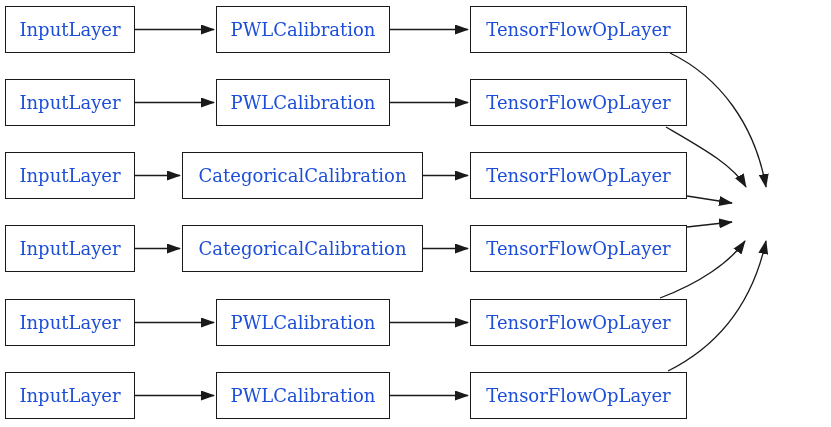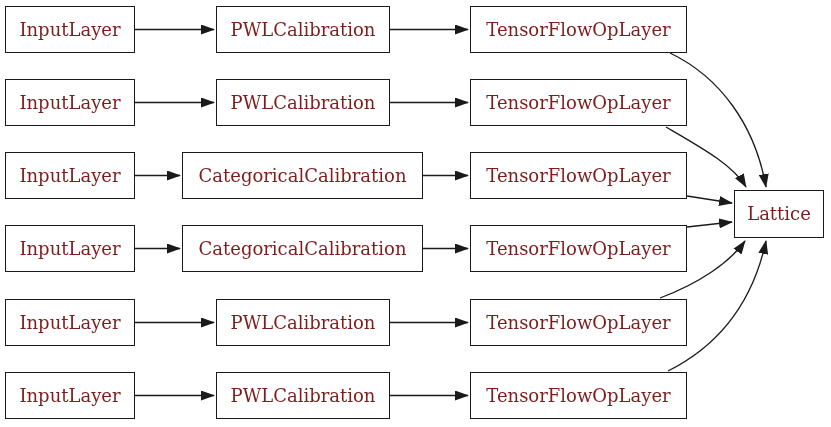--- a/index.html
+++ b/index.html
@@ -23,21 +23,21 @@
   }
   .node {
     position: absolute;
     box-sizing: border-box;
     background: #ffffff;
     border: 1px solid #1a1a1a;
     display: flex;
     align-items: center;
     justify-content: center;
     font-size: 18px;
-    color: #7f1d1d;
+    color: #1d4ed8;
     white-space: nowrap;
     line-height: 1;
   }
   .edge {
     fill: none;
     stroke: #1a1a1a;
     stroke-width: 1.3;
   }
   .arrowhead {
     fill: #1a1a1a;
@@ -92,15 +92,14 @@
   <div class="node" style="left:216px; top:299px; width:174px; height:47px;">PWLCalibration</div>
   <div class="node" style="left:216px; top:372px; width:174px; height:47px;">PWLCalibration</div>
 
   <div class="node" style="left:470px; top:6px;   width:217px; height:47px;">TensorFlowOpLayer</div>
   <div class="node" style="left:470px; top:79px;  width:217px; height:47px;">TensorFlowOpLayer</div>
   <div class="node" style="left:470px; top:152px; width:217px; height:47px;">TensorFlowOpLayer</div>
   <div class="node" style="left:470px; top:225px; width:217px; height:47px;">TensorFlowOpLayer</div>
   <div class="node" style="left:470px; top:299px; width:217px; height:47px;">TensorFlowOpLayer</div>
   <div class="node" style="left:470px; top:372px; width:217px; height:47px;">TensorFlowOpLayer</div>
 
-  <div class="node" style="left:734px; top:190px; width:90px; height:48px;">Lattice</div>
 
 </div>
 
 </body></html>

